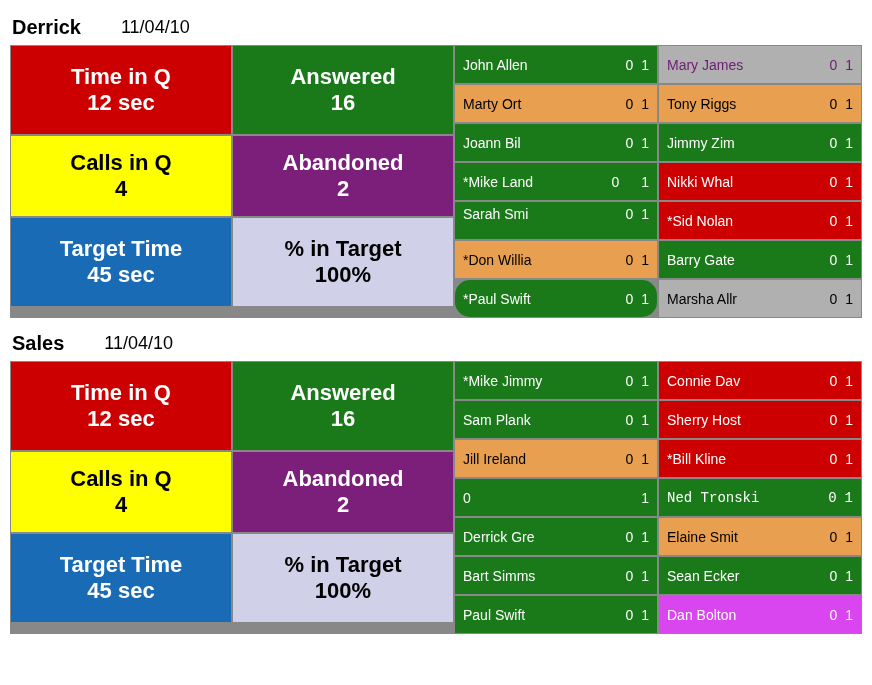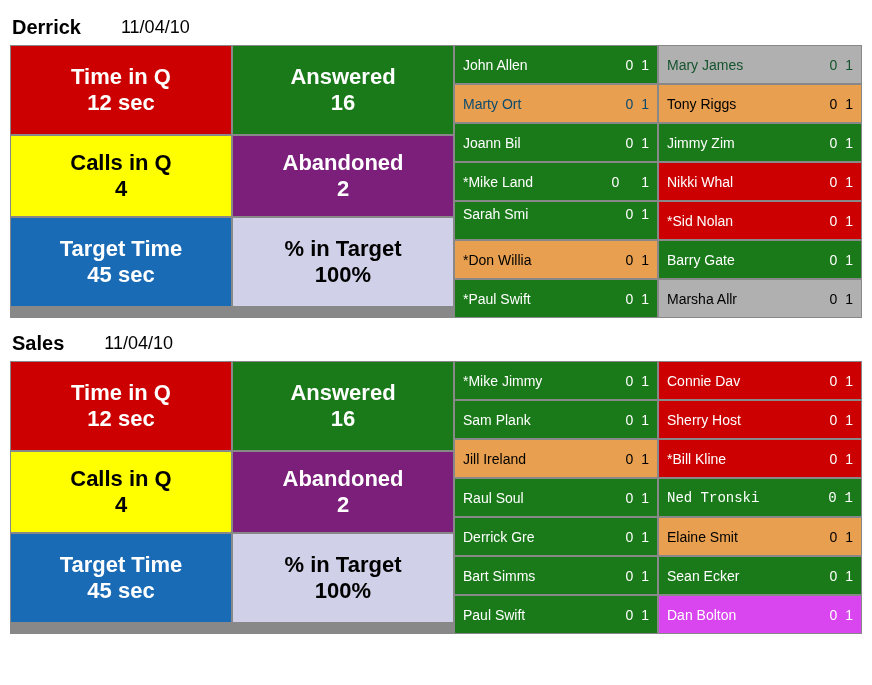--- a/index.html
+++ b/index.html
@@ -55,21 +55,21 @@
           <span>% in Target</span>
           <span>100%</span>
         </div>
       </div>
       <div style="display: flex; flex-direction: column; gap: 2px; background: rgb(136, 136, 136);">
         <div style="display: flex; align-items: center; justify-content: space-between; background: rgb(26, 122, 26); color: white; padding: 4px 8px; font-size: 14px; min-height: 37px;">
       <span style="flex:1;">John Allen</span>
       <span style="margin-right:8px;">0</span>
       <span>1</span>
     </div>
-        <div style="display: flex; align-items: center; justify-content: space-between; background: rgb(232, 160, 80); color: #0c4a6e; padding: 4px 8px; font-size: 14px; min-height: 37px;">
+        <div style="display: flex; align-items: center; justify-content: space-between; background: rgb(232, 160, 80); color: #000000; padding: 4px 8px; font-size: 14px; min-height: 37px;">
       <span style="flex:1;">Marty Ort</span>
       <span style="margin-right:8px;">0</span>
       <span>1</span>
     </div>
         <div style="display: flex; align-items: center; justify-content: space-between; background: rgb(26, 122, 26); color: white; padding: 4px 8px; font-size: 14px; min-height: 37px;">
       <span style="flex:1;">Joann Bil</span>
       <span style="margin-right:8px;">0</span>
       <span>1</span>
     </div>
         <div style="display: flex; align-items: center; justify-content: space-between; background: rgb(26, 122, 26); color: white; padding: 4px 8px; font-size: 14px; min-height: 37px; gap: 14px;">
@@ -80,28 +80,28 @@
         <div style="display: flex; align-items: flex-start; justify-content: space-between; background: rgb(26, 122, 26); color: white; padding: 4px 8px; font-size: 14px; min-height: 37px;">
       <span style="flex:1;">Sarah Smi</span>
       <span style="margin-right:8px;">0</span>
       <span>1</span>
     </div>
         <div style="display: flex; align-items: center; justify-content: space-between; background: rgb(232, 160, 80); color: black; padding: 4px 8px; font-size: 14px; min-height: 37px;">
       <span style="flex:1;">*Don Willia</span>
       <span style="margin-right:8px;">0</span>
       <span>1</span>
     </div>
-        <div style="display: flex; align-items: center; justify-content: space-between; background: rgb(26, 122, 26); color: white; padding: 4px 8px; font-size: 14px; min-height: 37px;">
+        <div style="display: flex; align-items: center; justify-content: space-between; background: rgb(26, 122, 26); color: white; padding: 4px 8px; font-size: 14px; min-height: 37px; border-radius: 15px;">
       <span style="flex:1;">*Paul Swift</span>
       <span style="margin-right:8px;">0</span>
       <span>1</span>
     </div>
       </div>
       <div style="display: flex; flex-direction: column; gap: 2px; background: rgb(136, 136, 136);">
-        <div style="display: flex; align-items: center; justify-content: space-between; background: rgb(176, 176, 176); color: #14532d; padding: 4px 8px; font-size: 14px; min-height: 37px;">
+        <div style="display: flex; align-items: center; justify-content: space-between; background: rgb(176, 176, 176); color: #701a75; padding: 4px 8px; font-size: 14px; min-height: 37px;">
       <span style="flex:1;">Mary James</span>
       <span style="margin-right:8px;">0</span>
       <span>1</span>
     </div>
         <div style="display: flex; align-items: center; justify-content: space-between; background: rgb(232, 160, 80); color: black; padding: 4px 8px; font-size: 14px; min-height: 37px;">
       <span style="flex:1;">Tony Riggs</span>
       <span style="margin-right:8px;">0</span>
       <span>1</span>
     </div>
         <div style="display: flex; align-items: center; justify-content: space-between; background: rgb(26, 122, 26); color: white; padding: 4px 8px; font-size: 14px; min-height: 37px;">
@@ -174,21 +174,20 @@
       <span style="flex:1;">Sam Plank</span>
       <span style="margin-right:8px;">0</span>
       <span>1</span>
     </div>
         <div style="display: flex; align-items: center; justify-content: space-between; background: rgb(232, 160, 80); color: black; padding: 4px 8px; font-size: 14px; min-height: 37px;">
       <span style="flex:1;">Jill Ireland</span>
       <span style="margin-right:8px;">0</span>
       <span>1</span>
     </div>
         <div style="display: flex; align-items: center; justify-content: space-between; background: rgb(26, 122, 26); color: white; padding: 4px 8px; font-size: 14px; min-height: 37px;">
-      <span style="flex:1;">Raul Soul</span>
       <span style="margin-right:8px;">0</span>
       <span>1</span>
     </div>
         <div style="display: flex; align-items: center; justify-content: space-between; background: rgb(26, 122, 26); color: white; padding: 4px 8px; font-size: 14px; min-height: 37px;">
       <span style="flex:1;">Derrick Gre</span>
       <span style="margin-right:8px;">0</span>
       <span>1</span>
     </div>
         <div style="display: flex; align-items: center; justify-content: space-between; background: rgb(26, 122, 26); color: white; padding: 4px 8px; font-size: 14px; min-height: 37px;">
       <span style="flex:1;">Bart Simms</span>

